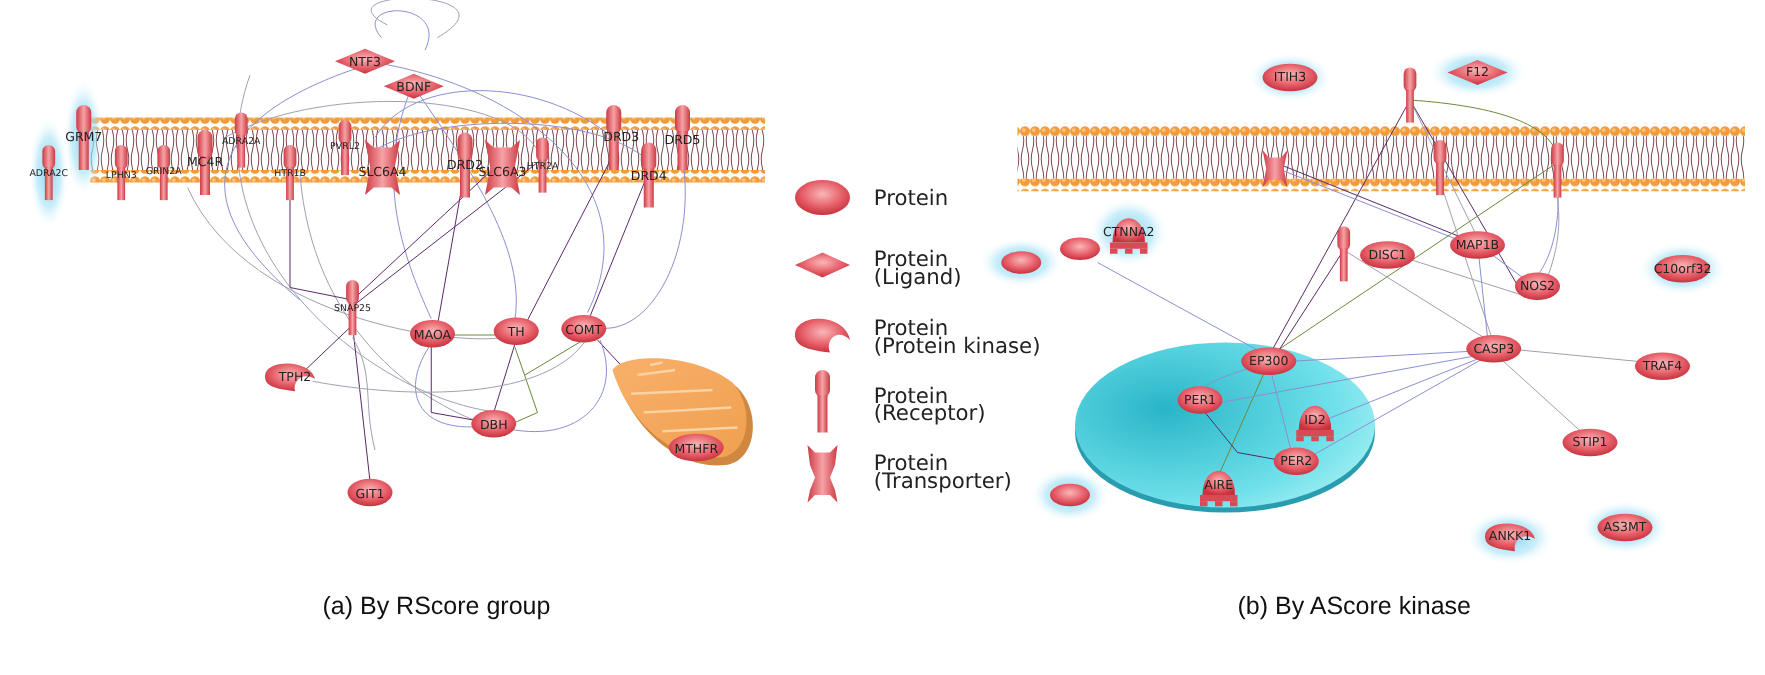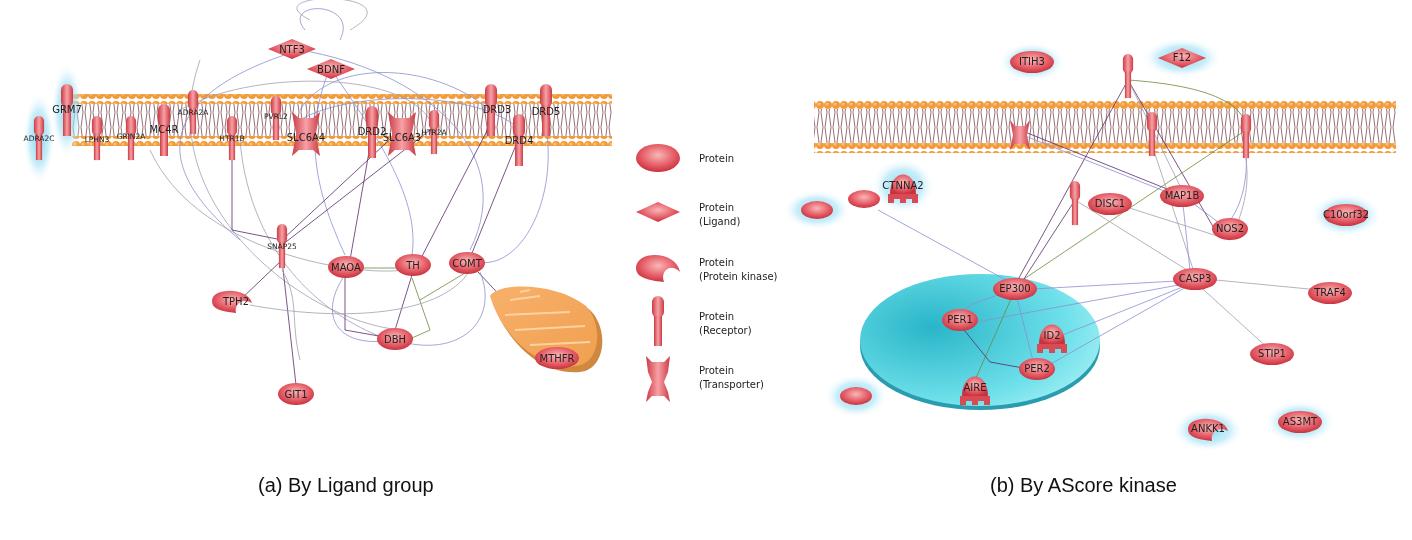--- a/index.html
+++ b/index.html
@@ -1,19 +1,19 @@
 <!DOCTYPE html>
 <html><head>
 <meta charset="utf-8">
 <style>
   html, body { margin:0; padding:0; background:#ffffff; }
   body { width:1412px; height:540px; position:relative; overflow:hidden; font-family:"Liberation Sans", sans-serif; }
   #stage { position:absolute; left:0; top:0; width:1412px; height:540px; }
   .caption { position:absolute; top:474px; font-size:20px; color:#111; font-family:"Liberation Sans", sans-serif; }
-  .legend-label { position:absolute; font-size:10px; color:#222; line-height:14px; font-family:"DejaVu Sans", sans-serif; white-space:pre; }
+  .legend-label { position:absolute; font-size:17px; color:#222; line-height:14px; font-family:"DejaVu Sans", sans-serif; white-space:pre; }
 </style>
 </head>
 <body>
 
 <svg id="stage" width="1412" height="540" viewBox="0 0 1412 540" xmlns="http://www.w3.org/2000/svg">
   <defs>
     <radialGradient id="gNode" cx="50%" cy="40%" r="60%">
       <stop offset="0%" stop-color="#f9b7b7"></stop>
       <stop offset="60%" stop-color="#e6606a"></stop>
       <stop offset="100%" stop-color="#c8323e"></stop>
@@ -398,14 +398,14 @@
 <div class="legend-label" style="left:699px; top:152px;">Protein</div>
 <div class="legend-label" style="left:699px; top:201px;">Protein
 (Ligand)</div>
 <div class="legend-label" style="left:699px; top:256px;">Protein
 (Protein kinase)</div>
 <div class="legend-label" style="left:699px; top:310px;">Protein
 (Receptor)</div>
 <div class="legend-label" style="left:699px; top:364px;">Protein
 (Transporter)</div>
 
-<div class="caption" style="left:258px;">(a) By Ligand group</div>
+<div class="caption" style="left:258px;">(a) By RScore group</div>
 <div class="caption" style="left:990px;">(b) By AScore kinase</div>
 
 </body></html>

